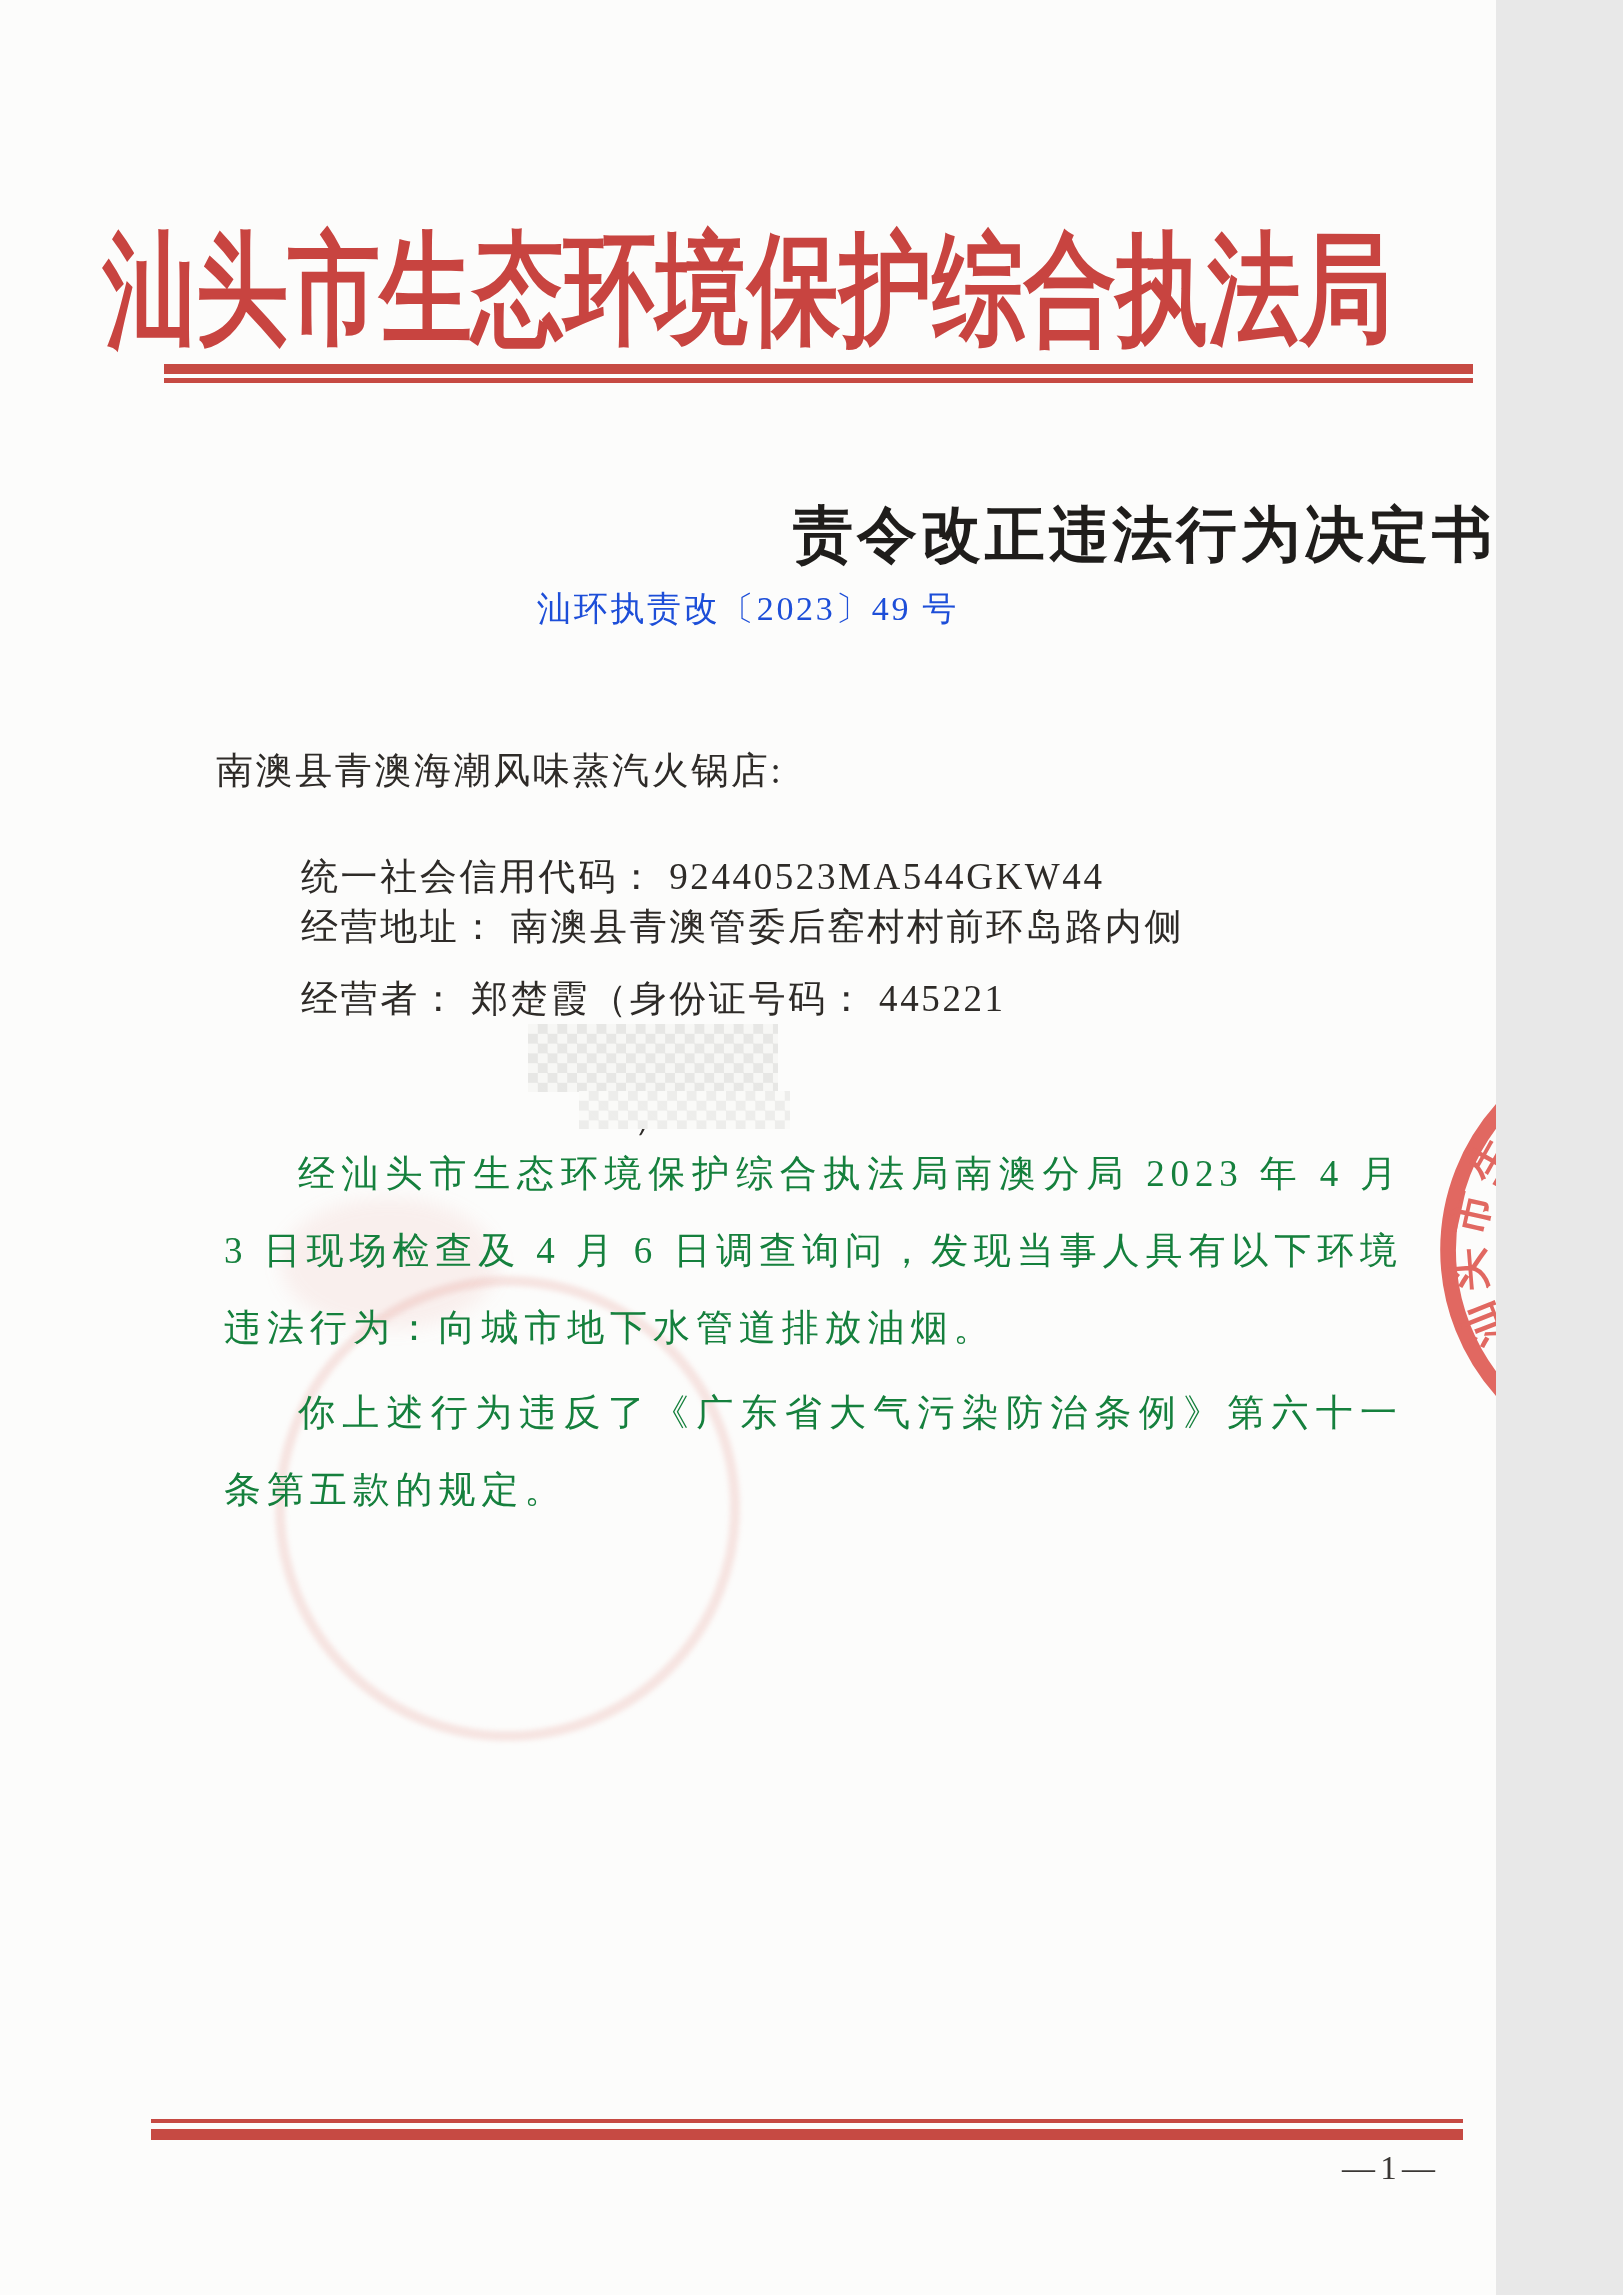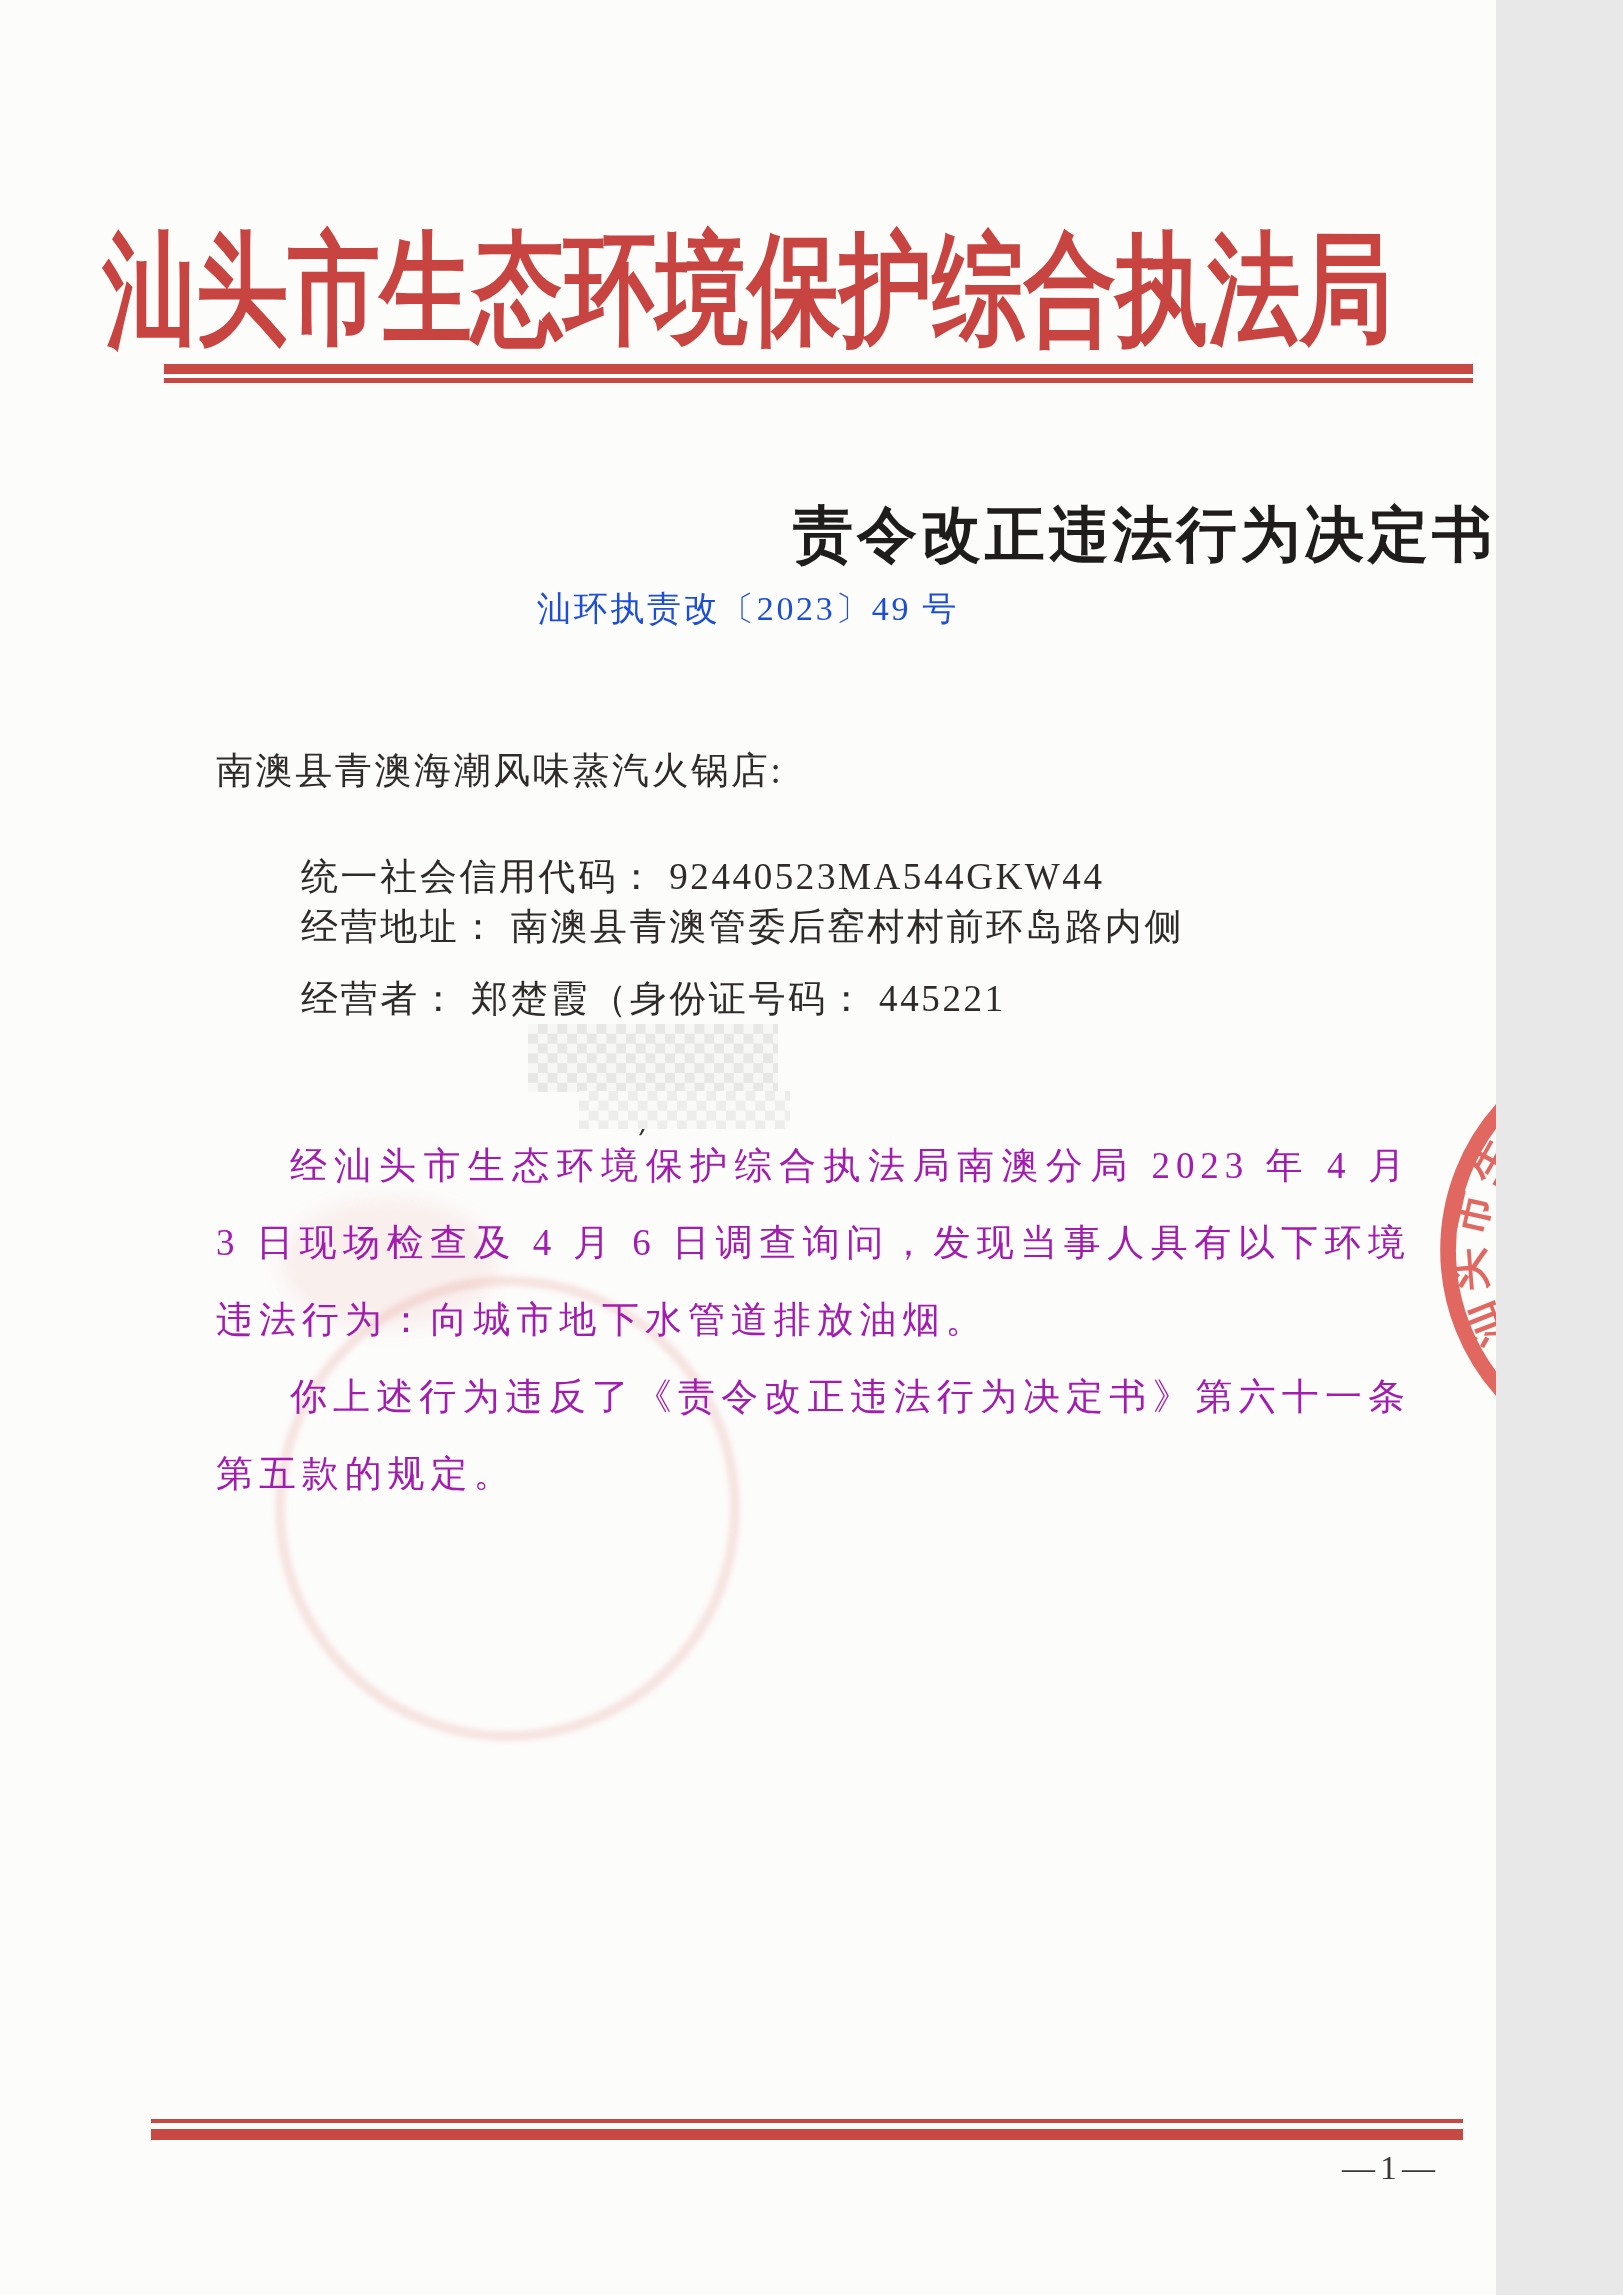--- a/index.html
+++ b/index.html
@@ -66,26 +66,26 @@
       linear-gradient(45deg,#ededeb 25%,#fafaf8 25%,#fafaf8 75%,#ededeb 75%);
     background-size:19.6px 19.6px;
     background-position:0 0,9.8px 9.8px;
     filter:blur(0.7px);
   }
   
   .body-text{
     position:absolute;left:216px;top:1127px;width:1195px;
   }
   .body-text p{
-    margin:0;
+    margin:8px;
     font-size:37px;line-height:77px;
     letter-spacing:5.9px;
     text-indent:2em;
     text-align:justify;
-    color:#a21caf;
+    color:#15803d;
   }
   
   .seal{
     position:absolute;left:1433px;top:1024px;
     width:452px;height:452px;
     opacity:.85;
   }
   .ghost-stamp{
     position:absolute;left:275px;top:1276px;
     width:445px;height:445px;border-radius:50%;
@@ -125,21 +125,21 @@
       <span class="mosaic-sub"></span>
     </span>
     <span class="txt">）</span>
   </div>
 
   <div class="ghost-blob"></div>
   <div class="ghost-stamp"></div>
 
   <div class="body-text">
     <p>经汕头市生态环境保护综合执法局南澳分局 2023 年 4 月 3 日现场检查及 4 月 6 日调查询问，发现当事人具有以下环境违法行为：向城市地下水管道排放油烟。</p>
-    <p>你上述行为违反了《责令改正违法行为决定书》第六十一条第五款的规定。</p>
+    <p>你上述行为违反了《广东省大气污染防治条例》第六十一条第五款的规定。</p>
   </div>
 
   <svg class="seal" viewBox="0 0 690 690">
     <defs>
       <path id="sealTextArc" d="M 111 480 A 270 270 0 1 1 579 480" fill="none"></path>
     </defs>
     <circle cx="345" cy="345" r="322" fill="none" stroke="#dd4f47" stroke-width="24"></circle>
     <g transform="rotate(-12 345 345)">
       <path d="M345 195 L380.2 296.9 L488 299.1 L402.1 364.3 L433.4 467.5 L345 405.8 L256.6 467.5 L287.9 364.3 L202 299.1 L309.8 296.9 Z" fill="#dd4f47"></path>
     </g>

